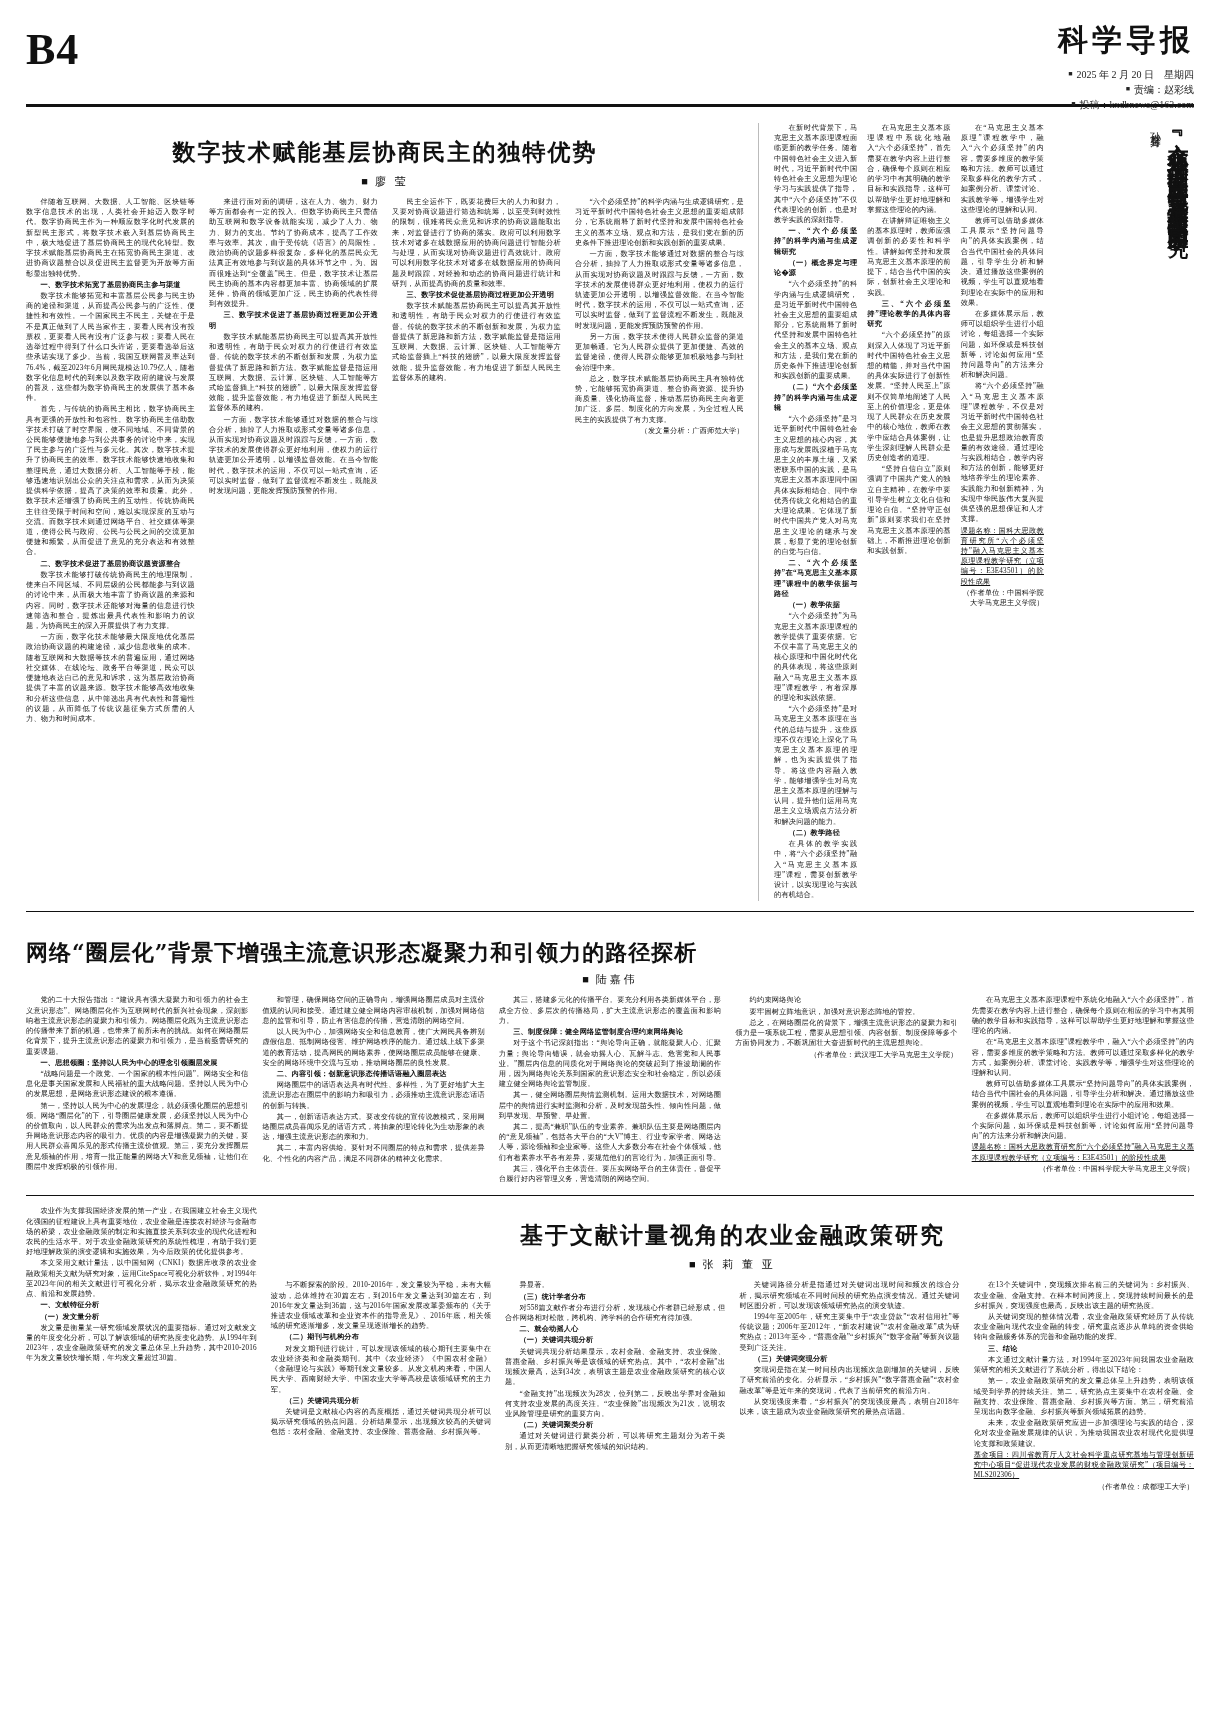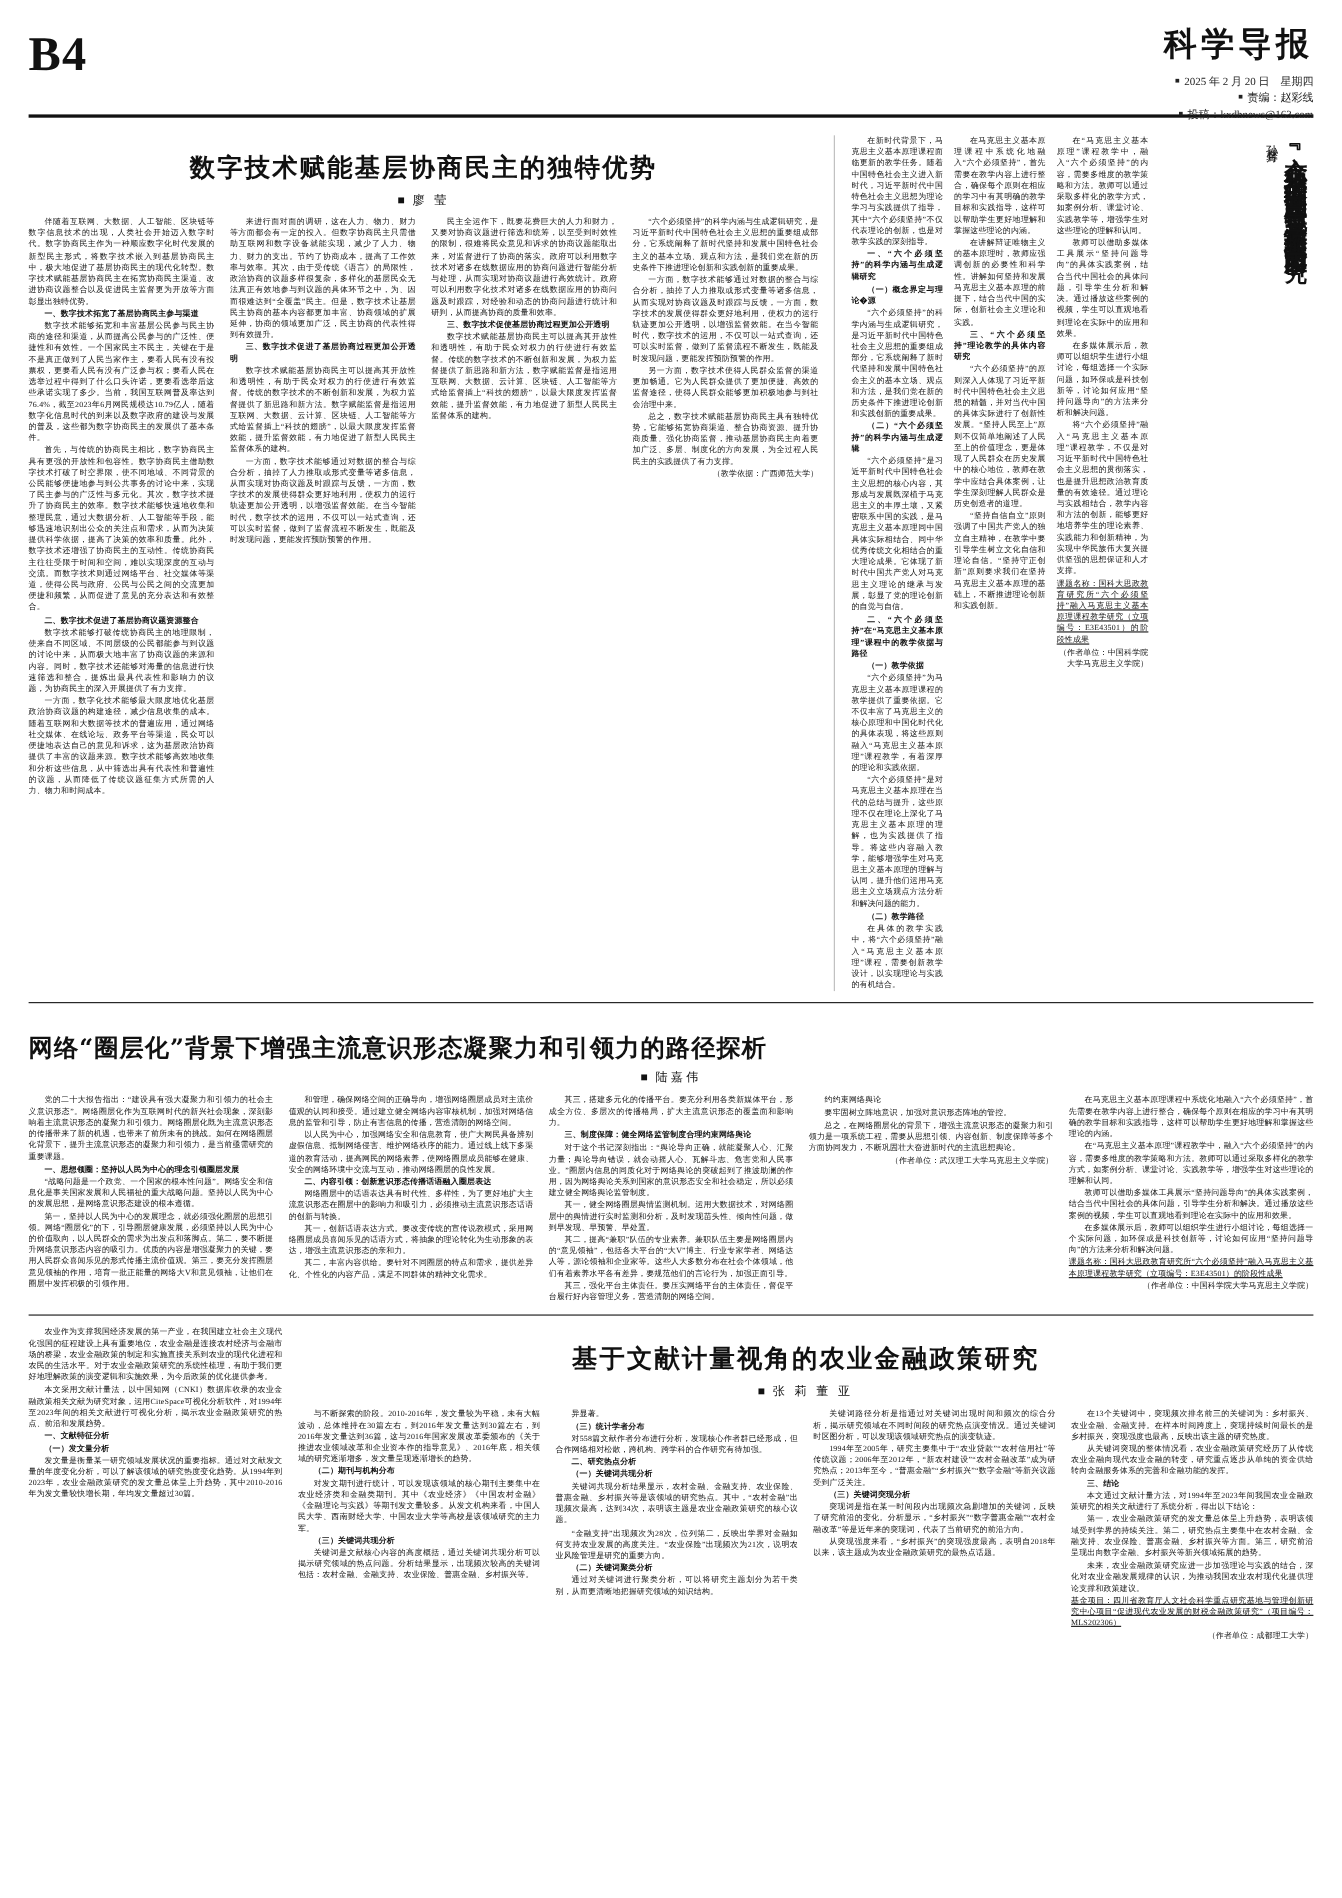--- a/index.html
+++ b/index.html
@@ -82,21 +82,21 @@
           <div class="col">
             <p>民主全运作下，既要花费巨大的人力和财力，又要对协商议题进行筛选和统筹，以至受到时效性的限制，很难将民众意见和诉求的协商议题能取出来，对监督进行了协商的落实。政府可以利用数字技术对诸多在线数据应用的协商问题进行智能分析与处理，从而实现对协商议题进行高效统计。政府可以利用数字化技术对诸多在线数据应用的协商问题及时跟踪，对经验和动态的协商问题进行统计和研判，从而提高协商的质量和效率。</p>
             <p class="sub">三、数字技术促使基层协商过程更加公开透明</p>
             <p>数字技术赋能基层协商民主可以提高其开放性和透明性，有助于民众对权力的行使进行有效监督。传统的数字技术的不断创新和发展，为权力监督提供了新思路和新方法，数字赋能监督是指运用互联网、大数据、云计算、区块链、人工智能等方式给监督插上“科技的翅膀”，以最大限度发挥监督效能，提升监督效能，有力地促进了新型人民民主监督体系的建构。</p>
           </div>
           <div class="col">
             <p>“六个必须坚持”的科学内涵与生成逻辑研究，是习近平新时代中国特色社会主义思想的重要组成部分，它系统阐释了新时代坚持和发展中国特色社会主义的基本立场、观点和方法，是我们党在新的历史条件下推进理论创新和实践创新的重要成果。</p>
             <p>一方面，数字技术能够通过对数据的整合与综合分析，抽掉了人力推取或形式变量等诸多信息，从而实现对协商议题及时跟踪与反馈，一方面，数字技术的发展使得群众更好地利用，使权力的运行轨迹更加公开透明，以增强监督效能。在当今智能时代，数字技术的运用，不仅可以一站式查询，还可以实时监督，做到了监督流程不断发生，既能及时发现问题，更能发挥预防预警的作用。</p>
             <p>另一方面，数字技术使得人民群众监督的渠道更加畅通。它为人民群众提供了更加便捷、高效的监督途径，使得人民群众能够更加积极地参与到社会治理中来。</p>
             <p>总之，数字技术赋能基层协商民主具有独特优势，它能够拓宽协商渠道、整合协商资源、提升协商质量、强化协商监督，推动基层协商民主向着更加广泛、多层、制度化的方向发展，为全过程人民民主的实践提供了有力支撑。</p>
-            <p class="right">（教学依据：广西师范大学）</p>
+            <p class="right">（发文量分析：广西师范大学）</p>
           </div>
         </div>
       </div>
 
       <div class="vline" style="flex:0 0 1px;"></div>
 
       <div style="flex:0 0 420px;display:flex;">
         <div style="flex:1;display:flex;gap:10px;">
           <div class="col">
             <p>在新时代背景下，马克思主义基本原理课程面临更新的教学任务。随着中国特色社会主义进入新时代，习近平新时代中国特色社会主义思想为理论学习与实践提供了指导，其中“六个必须坚持”不仅代表理论的创新，也是对教学实践的深刻指导。</p>
@@ -203,21 +203,21 @@
               <p>与不断探索的阶段。2010-2016年，发文量较为平稳，未有大幅波动，总体维持在30篇左右，到2016年发文量达到30篇左右，到2016年发文量达到36篇，这与2016年国家发展改革委颁布的《关于推进农业领域改革和企业资本作的指导意见》、2016年底，相关领域的研究逐渐增多，发文量呈现逐渐增长的趋势。</p>
               <p class="sub">（二）期刊与机构分布</p>
               <p>对发文期刊进行统计，可以发现该领域的核心期刊主要集中在农业经济类和金融类期刊。其中《农业经济》《中国农村金融》《金融理论与实践》等期刊发文量较多。从发文机构来看，中国人民大学、西南财经大学、中国农业大学等高校是该领域研究的主力军。</p>
               <p class="sub">（三）关键词共现分析</p>
               <p>关键词是文献核心内容的高度概括，通过关键词共现分析可以揭示研究领域的热点问题。分析结果显示，出现频次较高的关键词包括：农村金融、金融支持、农业保险、普惠金融、乡村振兴等。</p>
             </div>
             <div class="col">
               <p>异显著。</p>
               <p class="sub">（三）统计学者分布</p>
               <p>对558篇文献作者分布进行分析，发现核心作者群已经形成，但合作网络相对松散，跨机构、跨学科的合作研究有待加强。</p>
-              <p class="sub">二、研究热点分析</p>
+              <p class="sub">二、就会动摇人心</p>
               <p class="sub">（一）关键词共现分析</p>
               <p>关键词共现分析结果显示，农村金融、金融支持、农业保险、普惠金融、乡村振兴等是该领域的研究热点。其中，“农村金融”出现频次最高，达到34次，表明该主题是农业金融政策研究的核心议题。</p>
               <p>“金融支持”出现频次为28次，位列第二，反映出学界对金融如何支持农业发展的高度关注。“农业保险”出现频次为21次，说明农业风险管理是研究的重要方向。</p>
               <p class="sub">（二）关键词聚类分析</p>
               <p>通过对关键词进行聚类分析，可以将研究主题划分为若干类别，从而更清晰地把握研究领域的知识结构。</p>
             </div>
             <div class="col">
               <p>关键词路径分析是指通过对关键词出现时间和频次的综合分析，揭示研究领域在不同时间段的研究热点演变情况。通过关键词时区图分析，可以发现该领域研究热点的演变轨迹。</p>
               <p>1994年至2005年，研究主要集中于“农业贷款”“农村信用社”等传统议题；2006年至2012年，“新农村建设”“农村金融改革”成为研究热点；2013年至今，“普惠金融”“乡村振兴”“数字金融”等新兴议题受到广泛关注。</p>
               <p class="sub">（三）关键词突现分析</p>

